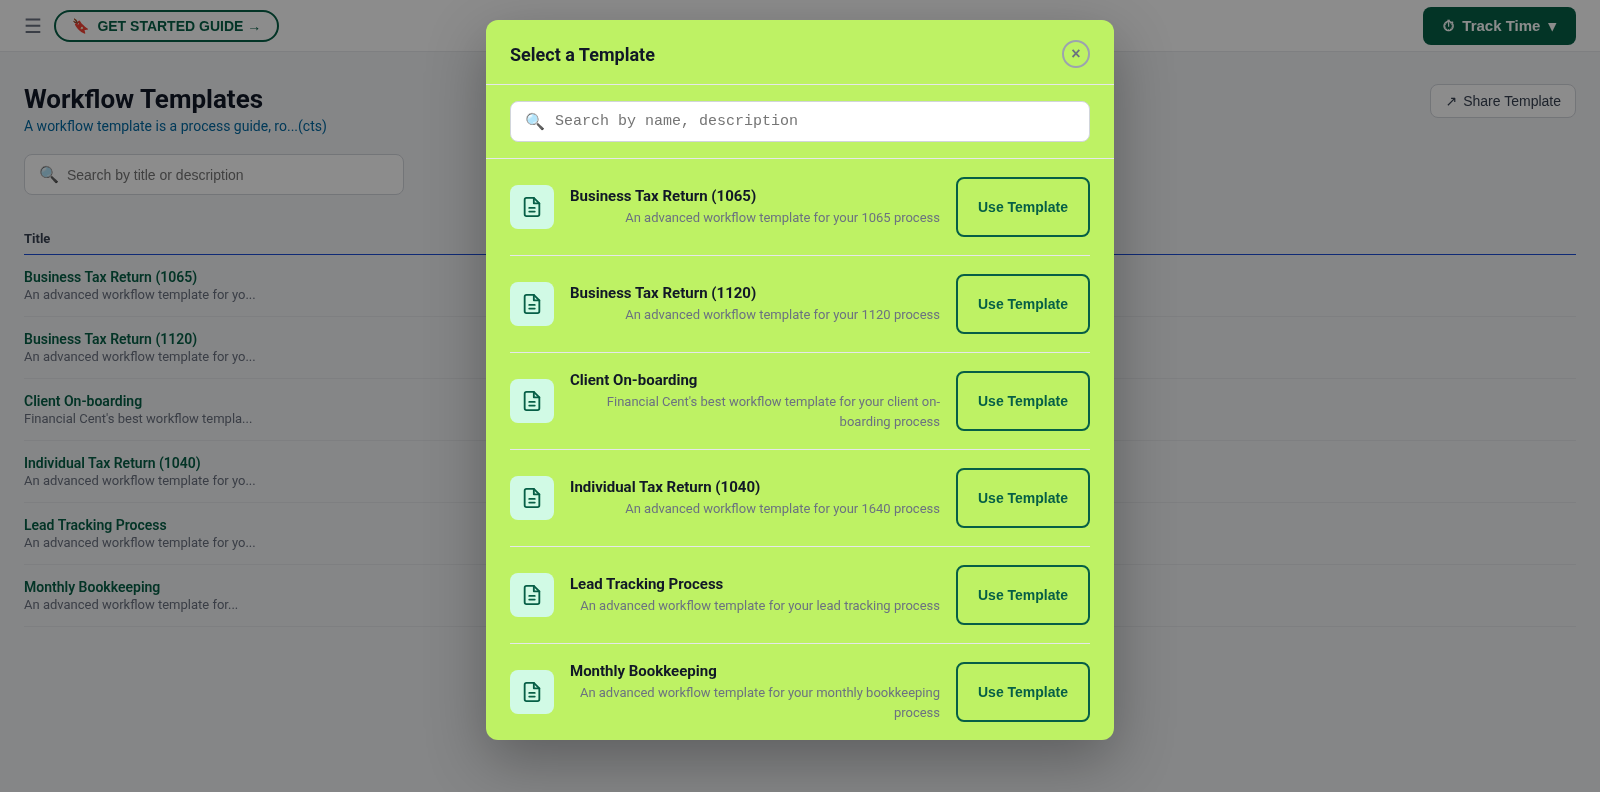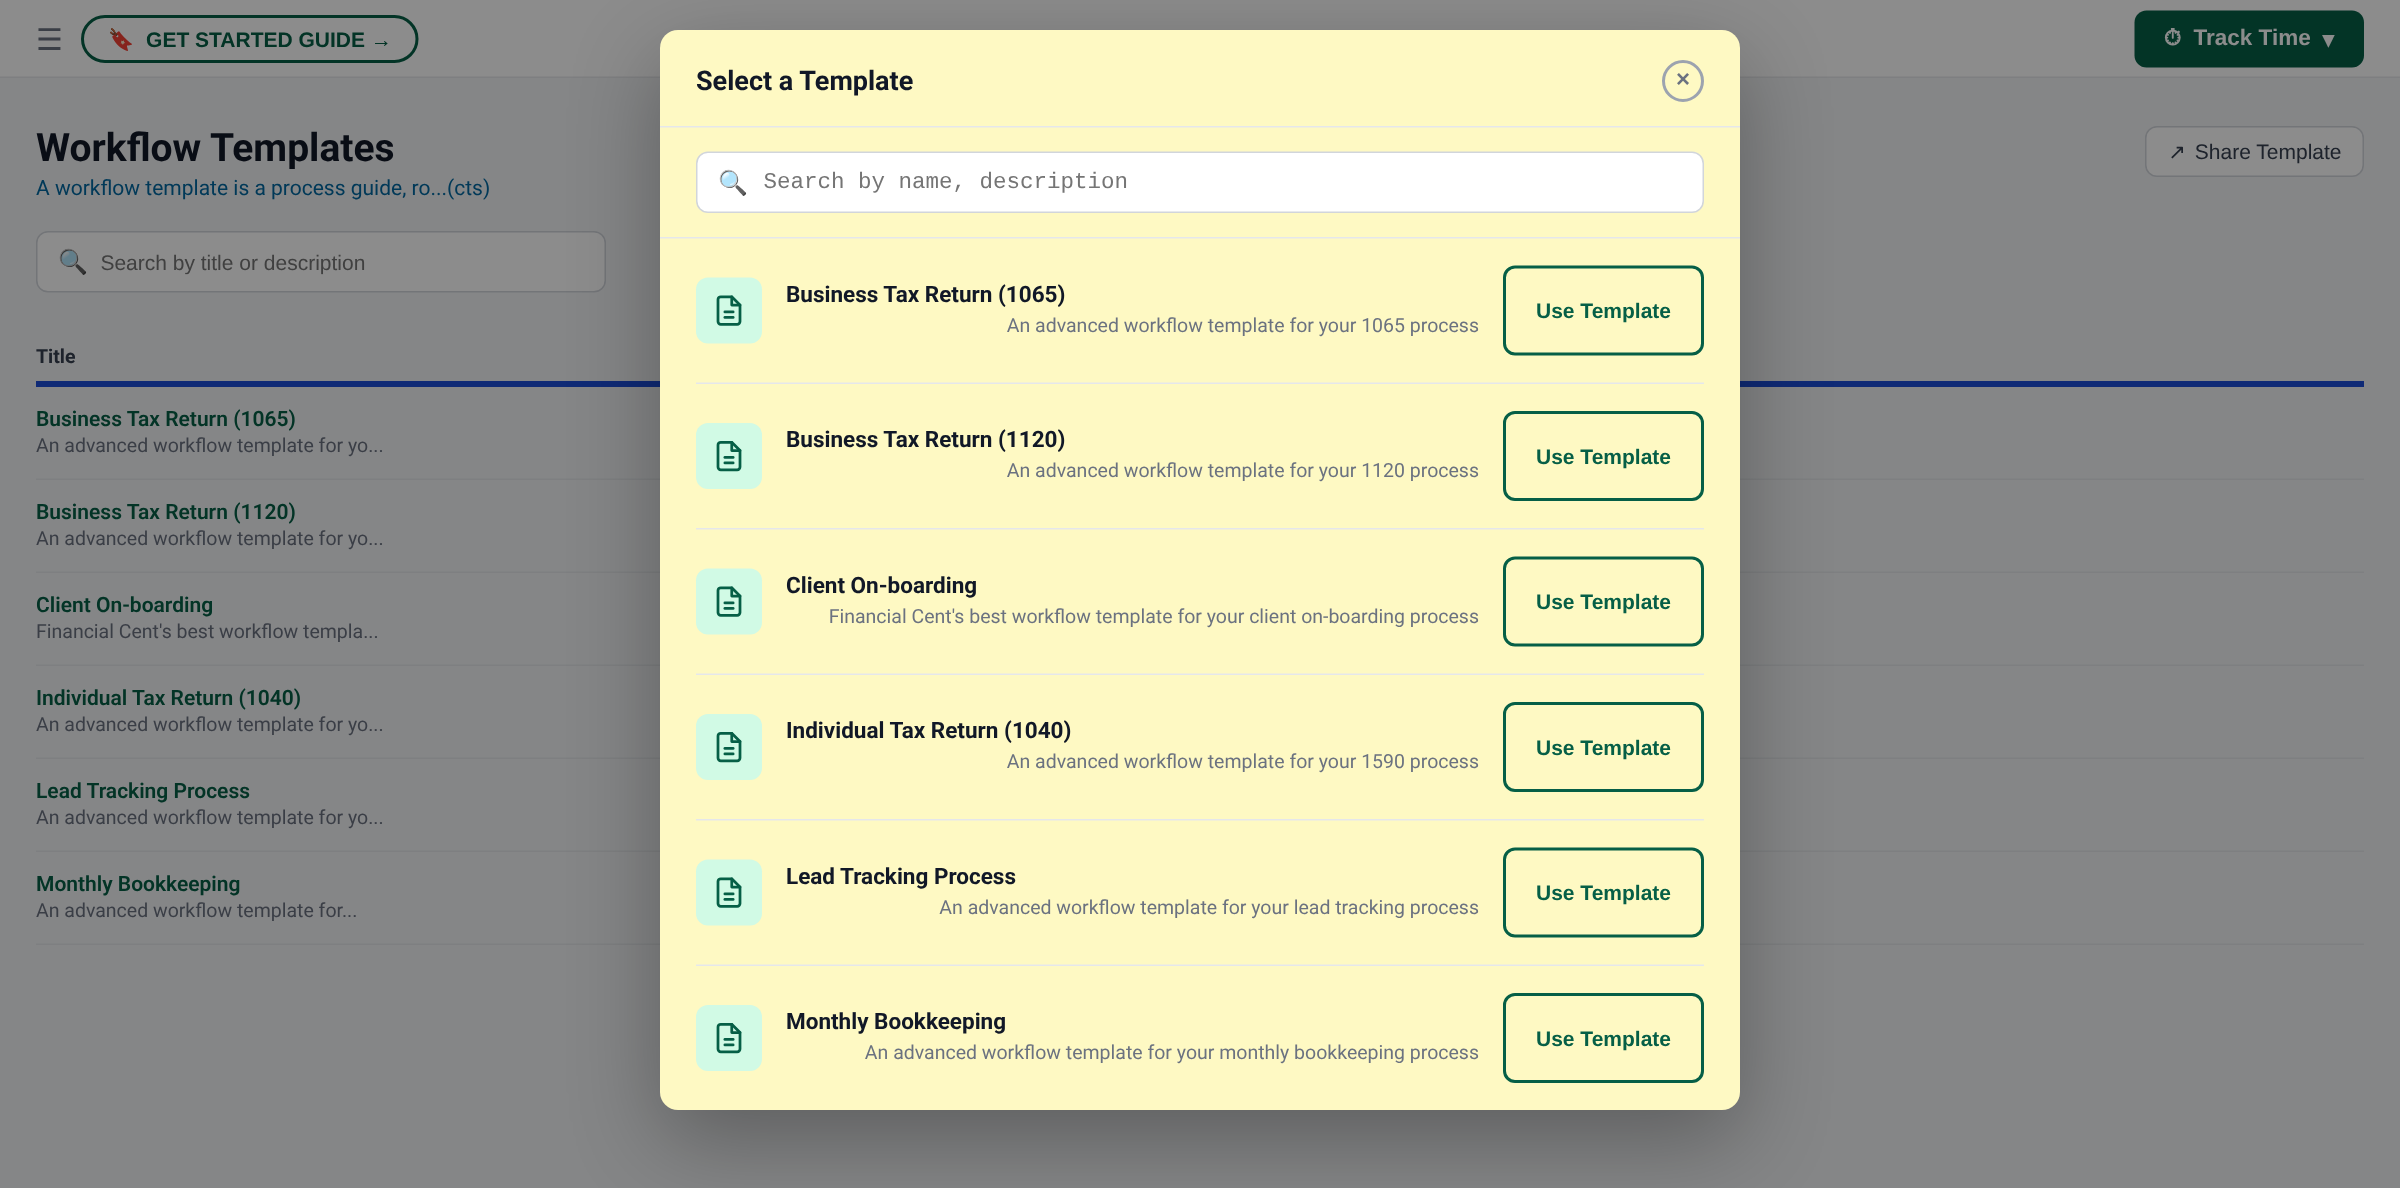--- a/index.html
+++ b/index.html
@@ -106,21 +106,21 @@
       outline: none;
       font-size: 14px;
       color: #c2410c;
       width: 100%;
       background: transparent;
     }
 
     .table-header {
       display: flex;
       padding: 8px 0;
-      border-bottom: 4px solid #1d4ed8;
+      border-bottom: 1px solid #1d4ed8;
       margin-bottom: 0;
     }
 
     .table-header-title {
       font-size: 13px;
       font-weight: 700;
       color: #374151;
       width: 50%;
     }
 
@@ -158,22 +158,22 @@
       background: rgba(0,0,0,0.45);
       z-index: 10;
     }
 
     
     .modal {
       position: absolute;
       top: 20px;
       left: 50%;
       transform: translateX(-50%);
-      width: 720px;
-      background: #fef9c3;
+      width: 628px;
+      background: #bef264;
       border-radius: 12px;
       z-index: 20;
       box-shadow: 0 20px 60px rgba(0,0,0,0.3);
       overflow: hidden;
     }
 
     .modal-header {
       display: flex;
       align-items: center;
       justify-content: space-between;
@@ -460,21 +460,21 @@
       <div class="template-icon">
         <svg viewBox="0 0 24 24" fill="none" stroke="#065f46" stroke-width="2" stroke-linecap="round" stroke-linejoin="round">
           <path d="M14 2H6a2 2 0 0 0-2 2v16a2 2 0 0 0 2 2h12a2 2 0 0 0 2-2V8z"></path>
           <polyline points="14 2 14 8 20 8"></polyline>
           <line x1="9" y1="13" x2="15" y2="13"></line>
           <line x1="9" y1="17" x2="15" y2="17"></line>
         </svg>
       </div>
       <div class="template-info">
         <div class="template-name">Individual Tax Return (1040)</div>
-        <div class="template-desc">An advanced workflow template for your 1590 process</div>
+        <div class="template-desc">An advanced workflow template for your 1640 process</div>
       </div>
       <button class="use-template-btn">Use Template</button>
     </div>
 
     <div class="template-row">
       <div class="template-icon">
         <svg viewBox="0 0 24 24" fill="none" stroke="#065f46" stroke-width="2" stroke-linecap="round" stroke-linejoin="round">
           <path d="M14 2H6a2 2 0 0 0-2 2v16a2 2 0 0 0 2 2h12a2 2 0 0 0 2-2V8z"></path>
           <polyline points="14 2 14 8 20 8"></polyline>
           <line x1="9" y1="13" x2="15" y2="13"></line>

